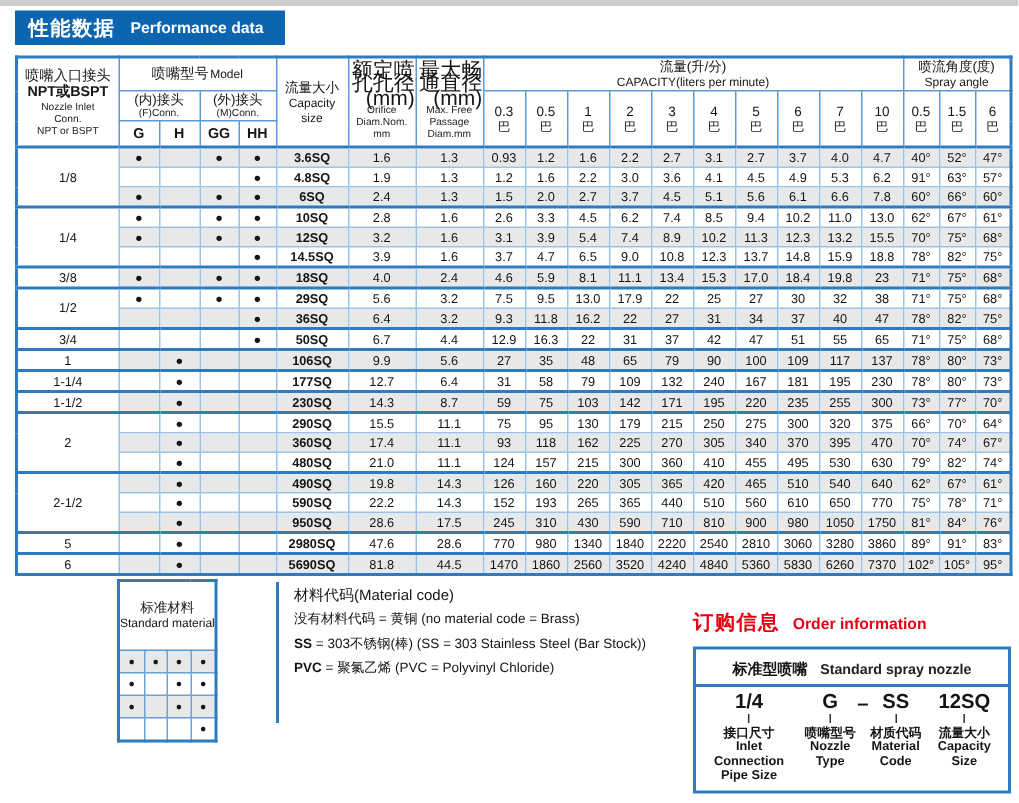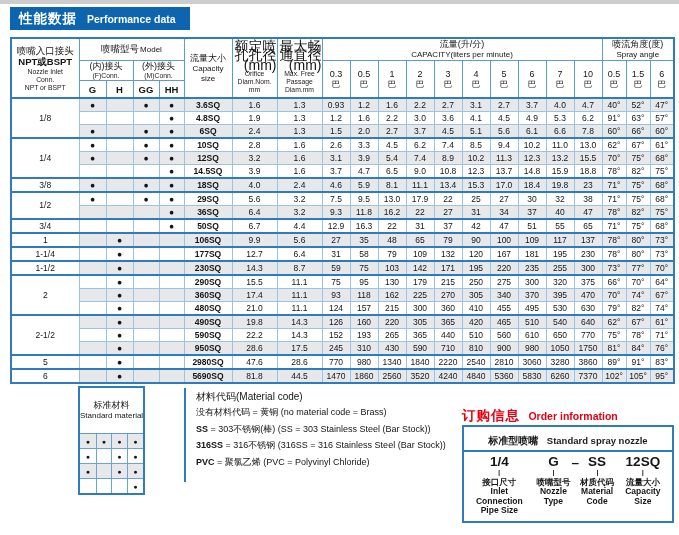--- a/index.html
+++ b/index.html
@@ -48,21 +48,21 @@
             height:94px;width:280px;}
   .mat-code-title{font-size:10px;margin-top:2px;margin-bottom:0;}
   .mat-line{font-size:9px;line-height:16.5px;white-space:nowrap;}
   .mat-line b{font-weight:bold;}
 
   
   .order{position:absolute;left:462px;top:406px;width:212px;}
   .order-title{white-space:nowrap;}
   .order-title-zh{color:#e60012;font-weight:bold;font-size:13.5px;letter-spacing:1px;}
   .order-title-en{color:#e60012;font-weight:bold;font-size:10.5px;margin-left:4px;}
-  .order-box{margin-top:0;border:2px solid #2f7bbf;background:#fff;height:94px;position:relative;}
+  .order-box{margin-top:7px;border:2px solid #2f7bbf;background:#fff;height:94px;position:relative;}
   .order-box-header{text-align:center;border-bottom:2px solid #2f7bbf;padding:3px 0 2px 0;white-space:nowrap;}
   .order-box-header .zh{display:inline;font-size:10px;font-weight:bold;}
   .order-box-header .en{display:inline;font-size:9.5px;font-weight:bold;margin-left:4px;}
   .order-parts{position:relative;height:70px;margin-top:3px;}
   .order-part{position:absolute;top:0;transform:translateX(-50%);text-align:center;}
   .op-code{font-size:13.5px;font-weight:bold;line-height:14px;}
   .op-tick{width:1px;height:6px;background:#333;margin:1px auto 1px auto;}
   .op-zh{font-size:8.5px;font-weight:bold;line-height:10px;}
   .op-en{font-size:8.5px;font-weight:bold;line-height:9.5px;}
   .order-dash{position:absolute;left:53.5%;top:0;transform:translateX(-50%);
@@ -467,21 +467,21 @@
           <td class="dot-cell"></td>
           <td class="dot-cell"></td>
           <td class="size-cell">177SQ</td>
           <td class="num-cell">12.7</td>
           <td class="num-cell">6.4</td>
           <td class="num-cell">31</td>
           <td class="num-cell">58</td>
           <td class="num-cell">79</td>
           <td class="num-cell">109</td>
           <td class="num-cell">132</td>
-          <td class="num-cell">120</td>
+          <td class="num-cell">240</td>
           <td class="num-cell">167</td>
           <td class="num-cell">181</td>
           <td class="num-cell">195</td>
           <td class="num-cell">230</td>
           <td class="num-cell angle-cell">78°</td>
           <td class="num-cell angle-cell">80°</td>
           <td class="num-cell angle-cell">73°</td>
         </tr>
         <tr class="group-start">
           <td class="inlet-cell" rowspan="1">1-1/2</td>
@@ -724,21 +724,20 @@
             <td class="mat-dot-cell"></td>
             <td class="mat-dot-cell">●</td>
           </tr>
         </tbody>
     </table>
     <div class="mat-code">
       <div class="mat-code-title">材料代码(Material code)</div>
       <div id="mat-lines">
           <div class="mat-line"><span>没有材料代码 = 黄铜  (no material code = Brass)</span></div>
           <div class="mat-line"><b class="mat-line-code">SS</b><span> = 303不锈钢(棒)  (SS = 303 Stainless Steel (Bar Stock))</span></div>
-          <div class="mat-line"><b class="mat-line-code">316SS</b><span> = 316不锈钢 (316SS = 316 Stainless Steel (Bar Stock))</span></div>
           <div class="mat-line"><b class="mat-line-code">PVC</b><span> = 聚氯乙烯 (PVC = Polyvinyl Chloride)</span></div>
         </div>
     </div>
   </div>
 
   <div class="order">
     <div class="order-title">
       <span class="order-title-zh">订购信息</span>
       <span class="order-title-en">Order information</span>
     </div>

